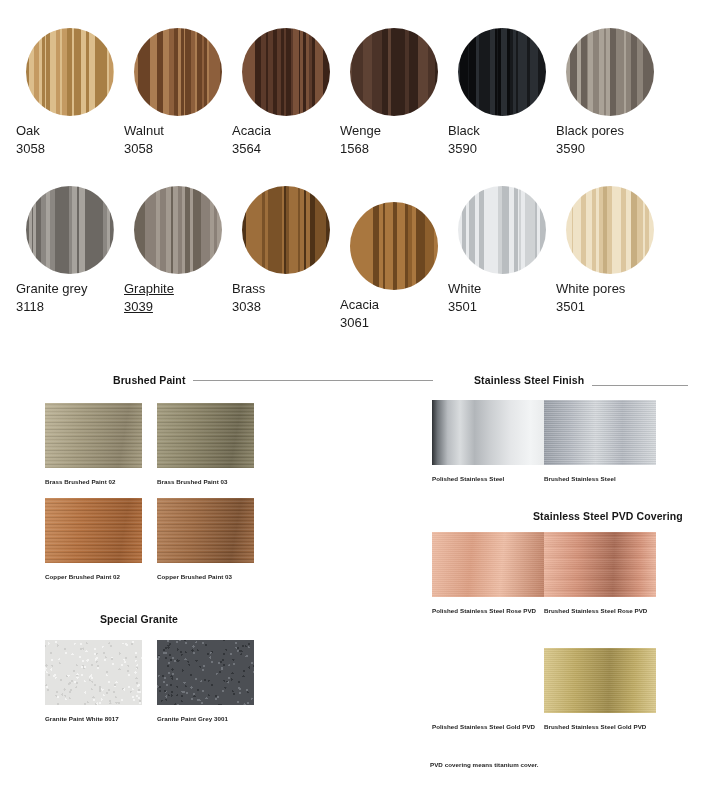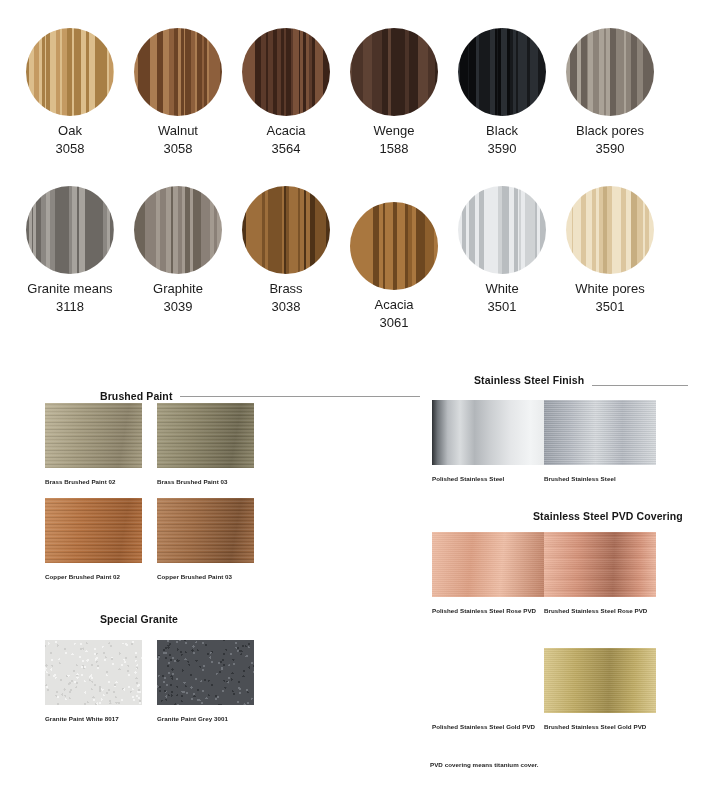--- a/index.html
+++ b/index.html
@@ -24,21 +24,20 @@
     left: 0; top: 0;
     width: 706px;
   }
   .wood-row {
     position: relative;
     height: 162px;
   }
   .wood-cell {
     position: absolute;
     width: 108px;
-    text-align: center;
   }
   .wood-swatch {
     width: 88px;
     height: 88px;
     border-radius: 50%;
     margin: 0 auto;
     position: relative;
     overflow: hidden;
   }
   .wood-swatch .grain {
@@ -134,21 +133,21 @@
           <div class="grain" style="background: linear-gradient(90deg, rgb(122, 81, 57) 0%, rgb(122, 81, 57) 3.8%, rgb(122, 81, 57) 3.8%, rgb(122, 81, 57) 9.3%, rgb(122, 81, 57) 9.3%, rgb(122, 81, 57) 15.2%, rgb(59, 35, 24) 15.2%, rgb(59, 35, 24) 21.5%, rgb(91, 58, 42) 21.5%, rgb(91, 58, 42) 27.8%, rgb(59, 35, 24) 27.8%, rgb(59, 35, 24) 29.4%, rgb(91, 58, 42) 29.4%, rgb(91, 58, 42) 35%, rgb(59, 35, 24) 35%, rgb(59, 35, 24) 39.6%, rgb(91, 58, 42) 39.6%, rgb(91, 58, 42) 44.2%, rgb(59, 35, 24) 44.2%, rgb(59, 35, 24) 47.9%, rgb(91, 58, 42) 47.9%, rgb(91, 58, 42) 50.2%, rgb(59, 35, 24) 50.2%, rgb(59, 35, 24) 55.9%, rgb(91, 58, 42) 55.9%, rgb(91, 58, 42) 58.2%, rgb(122, 81, 57) 58.2%, rgb(122, 81, 57) 64.8%, rgb(59, 35, 24) 64.8%, rgb(59, 35, 24) 66%, rgb(122, 81, 57) 66%, rgb(122, 81, 57) 69.3%, rgb(59, 35, 24) 69.3%, rgb(59, 35, 24) 72.3%, rgb(122, 81, 57) 72.3%, rgb(122, 81, 57) 76.4%, rgb(91, 58, 42) 76.4%, rgb(91, 58, 42) 79.4%, rgb(59, 35, 24) 79.4%, rgb(59, 35, 24) 83.5%, rgb(122, 81, 57) 83.5%, rgb(122, 81, 57) 88.5%, rgb(122, 81, 57) 88.5%, rgb(122, 81, 57) 91.9%, rgb(59, 35, 24) 91.9%, rgb(59, 35, 24) 98.4%, rgb(59, 35, 24) 98.4%, rgb(59, 35, 24) 100%);"></div>
         </div>
         <div class="wood-label">Acacia</div>
         <div class="wood-code">3564</div>
       </div>
       <div class="wood-cell" style="left: 340px; top: 0px;">
         <div class="wood-swatch">
           <div class="grain" style="background: linear-gradient(90deg, rgb(94, 66, 52) 0%, rgb(94, 66, 52) 2.4%, rgb(75, 51, 40) 2.4%, rgb(75, 51, 40) 8.6%, rgb(75, 51, 40) 8.6%, rgb(75, 51, 40) 14.4%, rgb(94, 66, 52) 14.4%, rgb(94, 66, 52) 20.9%, rgb(94, 66, 52) 20.9%, rgb(94, 66, 52) 23.2%, rgb(94, 66, 52) 23.2%, rgb(94, 66, 52) 25.3%, rgb(75, 51, 40) 25.3%, rgb(75, 51, 40) 30.4%, rgb(75, 51, 40) 30.4%, rgb(75, 51, 40) 36.6%, rgb(52, 34, 26) 36.6%, rgb(52, 34, 26) 38%, rgb(52, 34, 26) 38%, rgb(52, 34, 26) 43.4%, rgb(94, 66, 52) 43.4%, rgb(94, 66, 52) 46.9%, rgb(52, 34, 26) 46.9%, rgb(52, 34, 26) 52.5%, rgb(52, 34, 26) 52.5%, rgb(52, 34, 26) 56.2%, rgb(52, 34, 26) 56.2%, rgb(52, 34, 26) 57.5%, rgb(52, 34, 26) 57.5%, rgb(52, 34, 26) 62.9%, rgb(75, 51, 40) 62.9%, rgb(75, 51, 40) 65%, rgb(75, 51, 40) 65%, rgb(75, 51, 40) 66.5%, rgb(52, 34, 26) 66.5%, rgb(52, 34, 26) 69.2%, rgb(52, 34, 26) 69.2%, rgb(52, 34, 26) 71.5%, rgb(52, 34, 26) 71.5%, rgb(52, 34, 26) 77.4%, rgb(94, 66, 52) 77.4%, rgb(94, 66, 52) 82.3%, rgb(94, 66, 52) 82.3%, rgb(94, 66, 52) 88.4%, rgb(75, 51, 40) 88.4%, rgb(75, 51, 40) 93.7%, rgb(75, 51, 40) 93.7%, rgb(75, 51, 40) 96.4%, rgb(52, 34, 26) 96.4%, rgb(52, 34, 26) 100%);"></div>
         </div>
         <div class="wood-label">Wenge</div>
-        <div class="wood-code">1588</div>
+        <div class="wood-code">1568</div>
       </div>
       <div class="wood-cell" style="left: 448px; top: 0px;">
         <div class="wood-swatch">
           <div class="grain" style="background: linear-gradient(90deg, rgb(42, 46, 51) 0%, rgb(42, 46, 51) 2.5%, rgb(11, 12, 14) 2.5%, rgb(11, 12, 14) 3.7%, rgb(11, 12, 14) 3.7%, rgb(11, 12, 14) 5.9%, rgb(11, 12, 14) 5.9%, rgb(11, 12, 14) 11.2%, rgb(23, 25, 28) 11.2%, rgb(23, 25, 28) 13%, rgb(11, 12, 14) 13%, rgb(11, 12, 14) 17.4%, rgb(11, 12, 14) 17.4%, rgb(11, 12, 14) 20.5%, rgb(42, 46, 51) 20.5%, rgb(42, 46, 51) 24.1%, rgb(23, 25, 28) 24.1%, rgb(23, 25, 28) 30.6%, rgb(23, 25, 28) 30.6%, rgb(23, 25, 28) 34%, rgb(23, 25, 28) 34%, rgb(23, 25, 28) 36.8%, rgb(42, 46, 51) 36.8%, rgb(42, 46, 51) 41.6%, rgb(11, 12, 14) 41.6%, rgb(11, 12, 14) 44%, rgb(23, 25, 28) 44%, rgb(23, 25, 28) 45.4%, rgb(11, 12, 14) 45.4%, rgb(11, 12, 14) 46.7%, rgb(11, 12, 14) 46.7%, rgb(11, 12, 14) 48.7%, rgb(42, 46, 51) 48.7%, rgb(42, 46, 51) 55.3%, rgb(11, 12, 14) 55.3%, rgb(11, 12, 14) 58.6%, rgb(23, 25, 28) 58.6%, rgb(23, 25, 28) 62.5%, rgb(42, 46, 51) 62.5%, rgb(42, 46, 51) 66.4%, rgb(23, 25, 28) 66.4%, rgb(23, 25, 28) 67.9%, rgb(42, 46, 51) 67.9%, rgb(42, 46, 51) 72.5%, rgb(42, 46, 51) 72.5%, rgb(42, 46, 51) 78.4%, rgb(23, 25, 28) 78.4%, rgb(23, 25, 28) 81.9%, rgb(42, 46, 51) 81.9%, rgb(42, 46, 51) 87.7%, rgb(42, 46, 51) 87.7%, rgb(42, 46, 51) 91.3%, rgb(23, 25, 28) 91.3%, rgb(23, 25, 28) 96.6%, rgb(23, 25, 28) 96.6%, rgb(23, 25, 28) 100%);"></div>
         </div>
         <div class="wood-label">Black</div>
         <div class="wood-code">3590</div>
       </div>
       <div class="wood-cell" style="left: 556px; top: 0px;">
         <div class="wood-swatch">
@@ -157,24 +156,24 @@
         <div class="wood-label">Black pores</div>
         <div class="wood-code">3590</div>
       </div>
     </div>
 
   <div class="wood-row" id="wood-row-1" style="top: 186px; position: absolute; left: 0px; height: 140px;">
       <div class="wood-cell" style="left: 16px; top: 0px;">
         <div class="wood-swatch">
           <div class="grain" style="background: linear-gradient(90deg, rgb(108, 104, 99) 0%, rgb(108, 104, 99) 3.7%, rgb(167, 163, 157) 3.7%, rgb(167, 163, 157) 6.3%, rgb(108, 104, 99) 6.3%, rgb(108, 104, 99) 8.2%, rgb(167, 163, 157) 8.2%, rgb(167, 163, 157) 11.1%, rgb(108, 104, 99) 11.1%, rgb(108, 104, 99) 16.8%, rgb(139, 135, 130) 16.8%, rgb(139, 135, 130) 22.2%, rgb(167, 163, 157) 22.2%, rgb(167, 163, 157) 26.8%, rgb(139, 135, 130) 26.8%, rgb(139, 135, 130) 33.1%, rgb(108, 104, 99) 33.1%, rgb(108, 104, 99) 38.2%, rgb(108, 104, 99) 38.2%, rgb(108, 104, 99) 43.2%, rgb(108, 104, 99) 43.2%, rgb(108, 104, 99) 49.4%, rgb(139, 135, 130) 49.4%, rgb(139, 135, 130) 52.4%, rgb(167, 163, 157) 52.4%, rgb(167, 163, 157) 58.3%, rgb(108, 104, 99) 58.3%, rgb(108, 104, 99) 60.1%, rgb(167, 163, 157) 60.1%, rgb(167, 163, 157) 66.5%, rgb(108, 104, 99) 66.5%, rgb(108, 104, 99) 70.2%, rgb(108, 104, 99) 70.2%, rgb(108, 104, 99) 76.2%, rgb(108, 104, 99) 76.2%, rgb(108, 104, 99) 82.2%, rgb(108, 104, 99) 82.2%, rgb(108, 104, 99) 87.9%, rgb(139, 135, 130) 87.9%, rgb(139, 135, 130) 91.8%, rgb(167, 163, 157) 91.8%, rgb(167, 163, 157) 95.5%, rgb(108, 104, 99) 95.5%, rgb(108, 104, 99) 98.4%, rgb(139, 135, 130) 98.4%, rgb(139, 135, 130) 100%);"></div>
         </div>
-        <div class="wood-label">Granite means</div>
+        <div class="wood-label">Granite grey</div>
         <div class="wood-code">3118</div>
       </div>
-      <div class="wood-cell" style="left: 124px; top: 0px;">
+      <div class="wood-cell" style="left: 124px; top: 0px; text-decoration: underline;">
         <div class="wood-swatch">
           <div class="grain" style="background: linear-gradient(90deg, rgb(109, 100, 89) 0%, rgb(109, 100, 89) 6.2%, rgb(109, 100, 89) 6.2%, rgb(109, 100, 89) 12.2%, rgb(138, 128, 119) 12.2%, rgb(138, 128, 119) 17.5%, rgb(138, 128, 119) 17.5%, rgb(138, 128, 119) 19.9%, rgb(138, 128, 119) 19.9%, rgb(138, 128, 119) 24.5%, rgb(163, 154, 144) 24.5%, rgb(163, 154, 144) 29.8%, rgb(138, 128, 119) 29.8%, rgb(138, 128, 119) 32%, rgb(138, 128, 119) 32%, rgb(138, 128, 119) 35.8%, rgb(163, 154, 144) 35.8%, rgb(163, 154, 144) 42.3%, rgb(109, 100, 89) 42.3%, rgb(109, 100, 89) 44.2%, rgb(163, 154, 144) 44.2%, rgb(163, 154, 144) 49.6%, rgb(138, 128, 119) 49.6%, rgb(138, 128, 119) 54.8%, rgb(163, 154, 144) 54.8%, rgb(163, 154, 144) 58.2%, rgb(109, 100, 89) 58.2%, rgb(109, 100, 89) 63.9%, rgb(163, 154, 144) 63.9%, rgb(163, 154, 144) 67.1%, rgb(109, 100, 89) 67.1%, rgb(109, 100, 89) 70.2%, rgb(109, 100, 89) 70.2%, rgb(109, 100, 89) 76.7%, rgb(138, 128, 119) 76.7%, rgb(138, 128, 119) 79.1%, rgb(138, 128, 119) 79.1%, rgb(138, 128, 119) 81.8%, rgb(138, 128, 119) 81.8%, rgb(138, 128, 119) 86.1%, rgb(163, 154, 144) 86.1%, rgb(163, 154, 144) 90.7%, rgb(138, 128, 119) 90.7%, rgb(138, 128, 119) 94.8%, rgb(163, 154, 144) 94.8%, rgb(163, 154, 144) 100%);"></div>
         </div>
         <div class="wood-label">Graphite</div>
         <div class="wood-code">3039</div>
       </div>
       <div class="wood-cell" style="left: 232px; top: 0px;">
         <div class="wood-swatch">
           <div class="grain" style="background: linear-gradient(90deg, rgb(78, 50, 23) 0%, rgb(78, 50, 23) 4.2%, rgb(157, 110, 59) 4.2%, rgb(157, 110, 59) 6.9%, rgb(157, 110, 59) 6.9%, rgb(157, 110, 59) 10.3%, rgb(157, 110, 59) 10.3%, rgb(157, 110, 59) 12.6%, rgb(157, 110, 59) 12.6%, rgb(157, 110, 59) 17.2%, rgb(157, 110, 59) 17.2%, rgb(157, 110, 59) 23%, rgb(122, 82, 40) 23%, rgb(122, 82, 40) 25.8%, rgb(157, 110, 59) 25.8%, rgb(157, 110, 59) 29.9%, rgb(122, 82, 40) 29.9%, rgb(122, 82, 40) 34.3%, rgb(122, 82, 40) 34.3%, rgb(122, 82, 40) 36.3%, rgb(122, 82, 40) 36.3%, rgb(122, 82, 40) 39.2%, rgb(122, 82, 40) 39.2%, rgb(122, 82, 40) 45.8%, rgb(157, 110, 59) 45.8%, rgb(157, 110, 59) 47.6%, rgb(78, 50, 23) 47.6%, rgb(78, 50, 23) 50.4%, rgb(122, 82, 40) 50.4%, rgb(122, 82, 40) 53.8%, rgb(157, 110, 59) 53.8%, rgb(157, 110, 59) 57.7%, rgb(157, 110, 59) 57.7%, rgb(157, 110, 59) 63.6%, rgb(122, 82, 40) 63.6%, rgb(122, 82, 40) 65.4%, rgb(157, 110, 59) 65.4%, rgb(157, 110, 59) 70.2%, rgb(78, 50, 23) 70.2%, rgb(78, 50, 23) 72.9%, rgb(157, 110, 59) 72.9%, rgb(157, 110, 59) 76.8%, rgb(78, 50, 23) 76.8%, rgb(78, 50, 23) 83.1%, rgb(122, 82, 40) 83.1%, rgb(122, 82, 40) 89.2%, rgb(122, 82, 40) 89.2%, rgb(122, 82, 40) 95.1%, rgb(78, 50, 23) 95.1%, rgb(78, 50, 23) 99.8%, rgb(157, 110, 59) 99.8%, rgb(157, 110, 59) 100%);"></div>
         </div>
@@ -199,21 +198,21 @@
         <div class="wood-swatch">
           <div class="grain" style="background: linear-gradient(90deg, rgb(239, 226, 198) 0%, rgb(239, 226, 198) 6.6%, rgb(220, 198, 158) 6.6%, rgb(220, 198, 158) 8%, rgb(239, 226, 198) 8%, rgb(239, 226, 198) 13.7%, rgb(239, 226, 198) 13.7%, rgb(239, 226, 198) 16.5%, rgb(220, 198, 158) 16.5%, rgb(220, 198, 158) 22.8%, rgb(239, 226, 198) 22.8%, rgb(239, 226, 198) 29.4%, rgb(220, 198, 158) 29.4%, rgb(220, 198, 158) 34.4%, rgb(239, 226, 198) 34.4%, rgb(239, 226, 198) 35.8%, rgb(239, 226, 198) 35.8%, rgb(239, 226, 198) 37.9%, rgb(220, 198, 158) 37.9%, rgb(220, 198, 158) 42.1%, rgb(199, 174, 129) 42.1%, rgb(199, 174, 129) 47%, rgb(220, 198, 158) 47%, rgb(220, 198, 158) 51.9%, rgb(239, 226, 198) 51.9%, rgb(239, 226, 198) 53.9%, rgb(239, 226, 198) 53.9%, rgb(239, 226, 198) 56.3%, rgb(239, 226, 198) 56.3%, rgb(239, 226, 198) 62%, rgb(220, 198, 158) 62%, rgb(220, 198, 158) 67.9%, rgb(239, 226, 198) 67.9%, rgb(239, 226, 198) 74.4%, rgb(199, 174, 129) 74.4%, rgb(199, 174, 129) 80.9%, rgb(220, 198, 158) 80.9%, rgb(220, 198, 158) 87.6%, rgb(239, 226, 198) 87.6%, rgb(239, 226, 198) 90.2%, rgb(220, 198, 158) 90.2%, rgb(220, 198, 158) 93.8%, rgb(239, 226, 198) 93.8%, rgb(239, 226, 198) 100%);"></div>
         </div>
         <div class="wood-label">White pores</div>
         <div class="wood-code">3501</div>
       </div>
     </div>
 
 </div>
 
-<div class="section-head" style="left:100px; top:374px;margin-top:16px;">
+<div class="section-head" style="left:113px; top:374px;">
   <span class="title">Brushed Paint</span>
   <span class="rule" style="width:240px;"></span>
 </div>
 
 <div id="brushed-paint-items">
     <div class="rect-cell" style="left: 45px; top: 403px;">
       <div class="rect-swatch" style="background: repeating-linear-gradient(0deg, rgba(0, 0, 0, 0.1) 0px, rgba(0, 0, 0, 0) 1px, rgba(255, 255, 255, 0.1) 2px, rgba(0, 0, 0, 0) 3.5px), linear-gradient(100deg, rgb(189, 180, 152) 0%, rgb(163, 154, 126) 38%, rgb(138, 129, 104) 78%, rgb(163, 154, 126) 100%);"></div>
       <div class="rect-label">Brass Brushed Paint 02</div>
     </div>
     <div class="rect-cell" style="left: 157px; top: 403px;">

